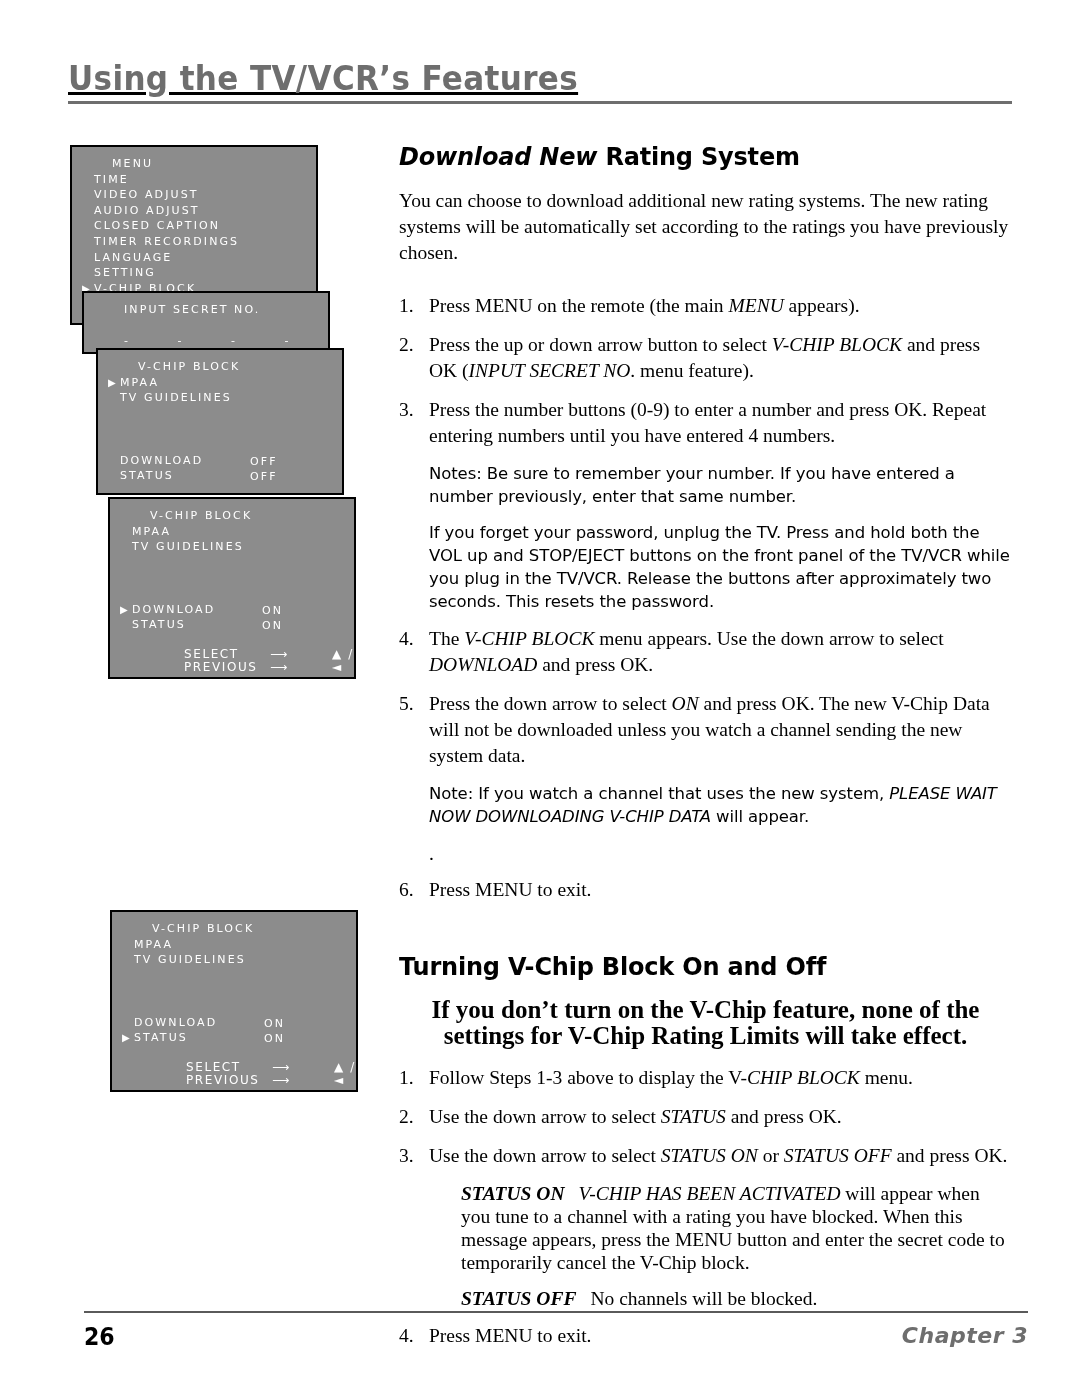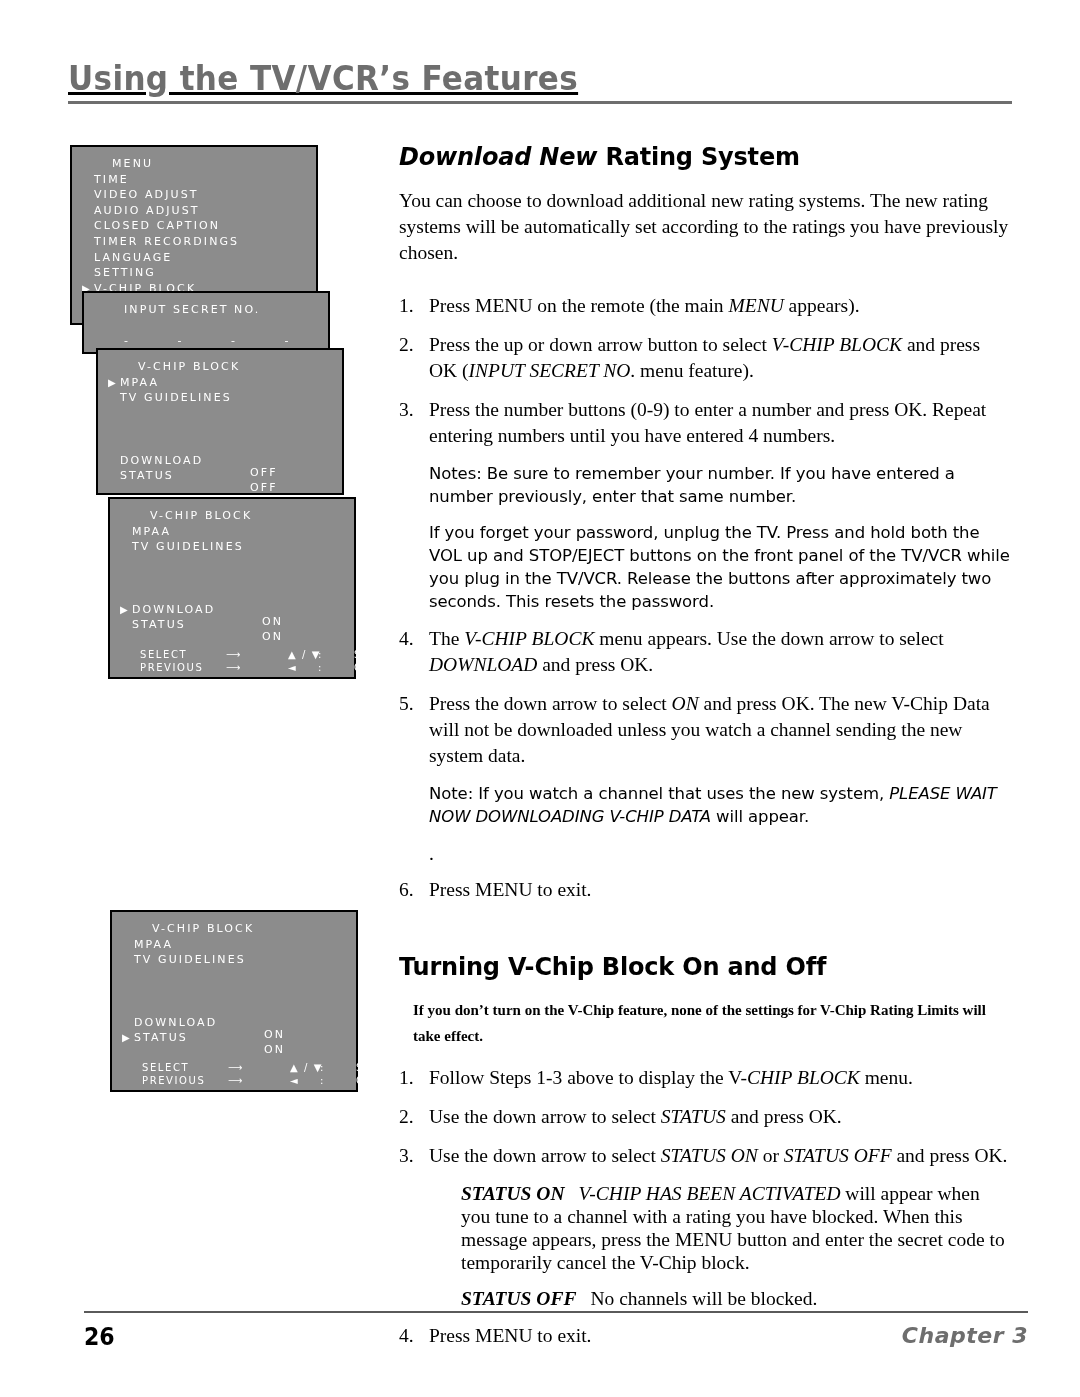--- a/index.html
+++ b/index.html
@@ -63,33 +63,34 @@
   .osd .caret {
     position: absolute;
     left: 10px;
     top: 0;
     letter-spacing: 0;
     font-size: 10px;
   }
   .osd .val {
     position: absolute;
     left: 152px;
-    top: 12px;
+    top: 1px;
   }
   .osd .spacer { height: 15.6px; }
   .osd .dashes {
     padding-left: 40px;
     letter-spacing: 23px;
   }
   .osd .hints {
-    font-size: 10px;
+    font-size: 12px;
     letter-spacing: 1.6px;
     line-height: 13px;
     padding-left: 30px;
     white-space: nowrap;
+    margin-left: 44px;
   }
   .osd .hints .k2 { position: absolute; left: 86px; }
   .osd .hints .k3 { position: absolute; left: 148px; }
   .osd .hints .k4 { position: absolute; left: 178px; }
   .osd .hints .k5 { position: absolute; left: 214px; }
   .osd .hintrow { position: relative; }
 
   #osd-main      { left: 70px;  top: 145px; width: 248px; height: 180px; padding-top: 9px; }
   #osd-secret    { left: 82px;  top: 291px; width: 248px; height: 63px;  padding-top: 9px; }
   #osd-vchip-off { left: 96px;  top: 348px; width: 248px; height: 147px; padding-top: 9px; }
@@ -127,23 +128,24 @@
     font-family: "Liberation Serif", serif;
     font-size: 19.5px;
     line-height: 26px;
     margin: 0 0 27px 0;
     text-align: left;
   }
 
   p.lead-bold {
     font-family: "Liberation Serif", serif;
     font-weight: bold;
-    font-size: 15px;
+    font-size: 25px;
     line-height: 26px;
-    margin: 0 0 16px 14px;
+    margin: 0 0 16px 0;
+    text-align: center;
   }
 
   .step {
     position: relative;
     padding-left: 30px;
     font-family: "Liberation Serif", serif;
     font-size: 19.5px;
     line-height: 26px;
     margin: 0 0 13px 0;
   }

